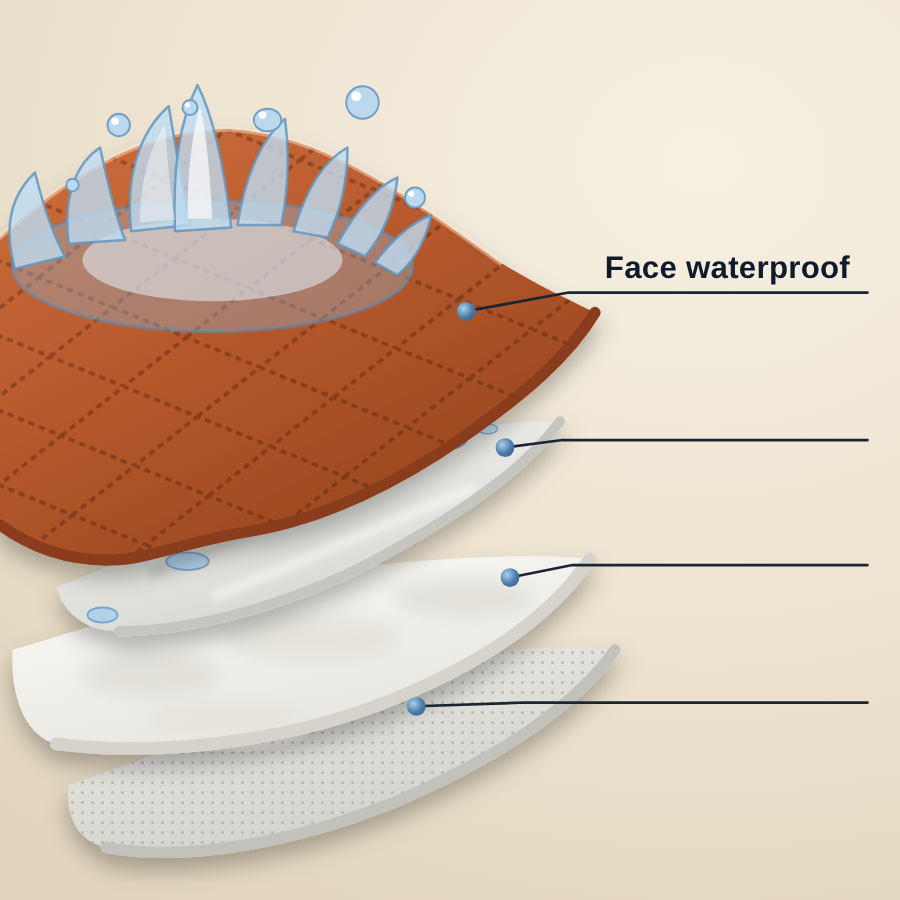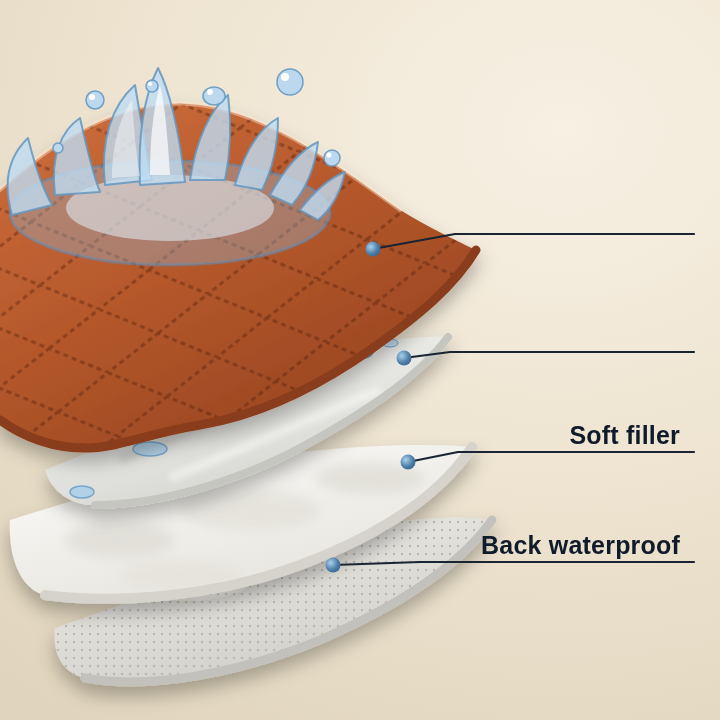--- a/index.html
+++ b/index.html
@@ -152,15 +152,14 @@
     </g>
 
     <g>
       <circle cx="373" cy="249" r="7.5" fill="url(#dotG)"></circle>
       <circle cx="404" cy="358" r="7.5" fill="url(#dotG)"></circle>
       <circle cx="408" cy="462" r="7.5" fill="url(#dotG)"></circle>
       <circle cx="333" cy="565" r="7.5" fill="url(#dotG)"></circle>
     </g>
   </svg>
 
-  <div class="label lbl-2">Soft filler</div>
-  <div class="label lbl-3">Back waterproof</div>
+  <div class="label lbl-0">Face waterproof</div>
 </div>
 
 </body></html>

